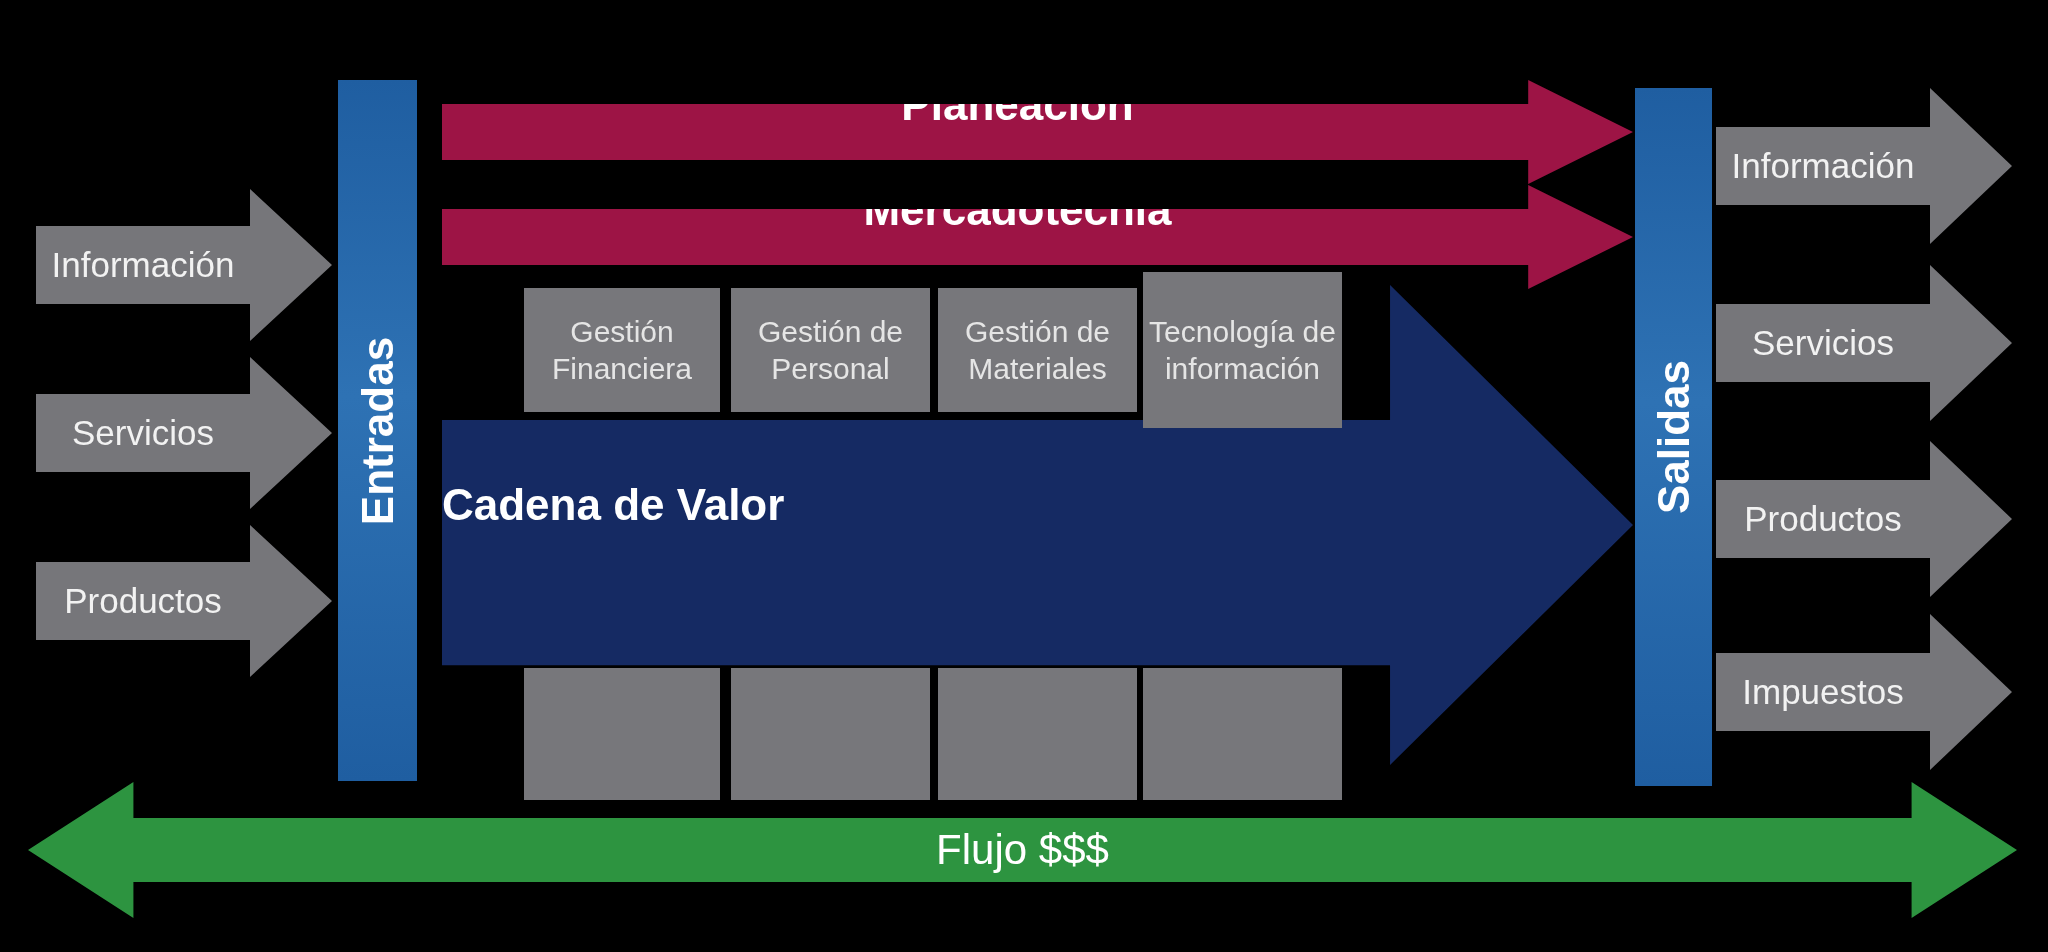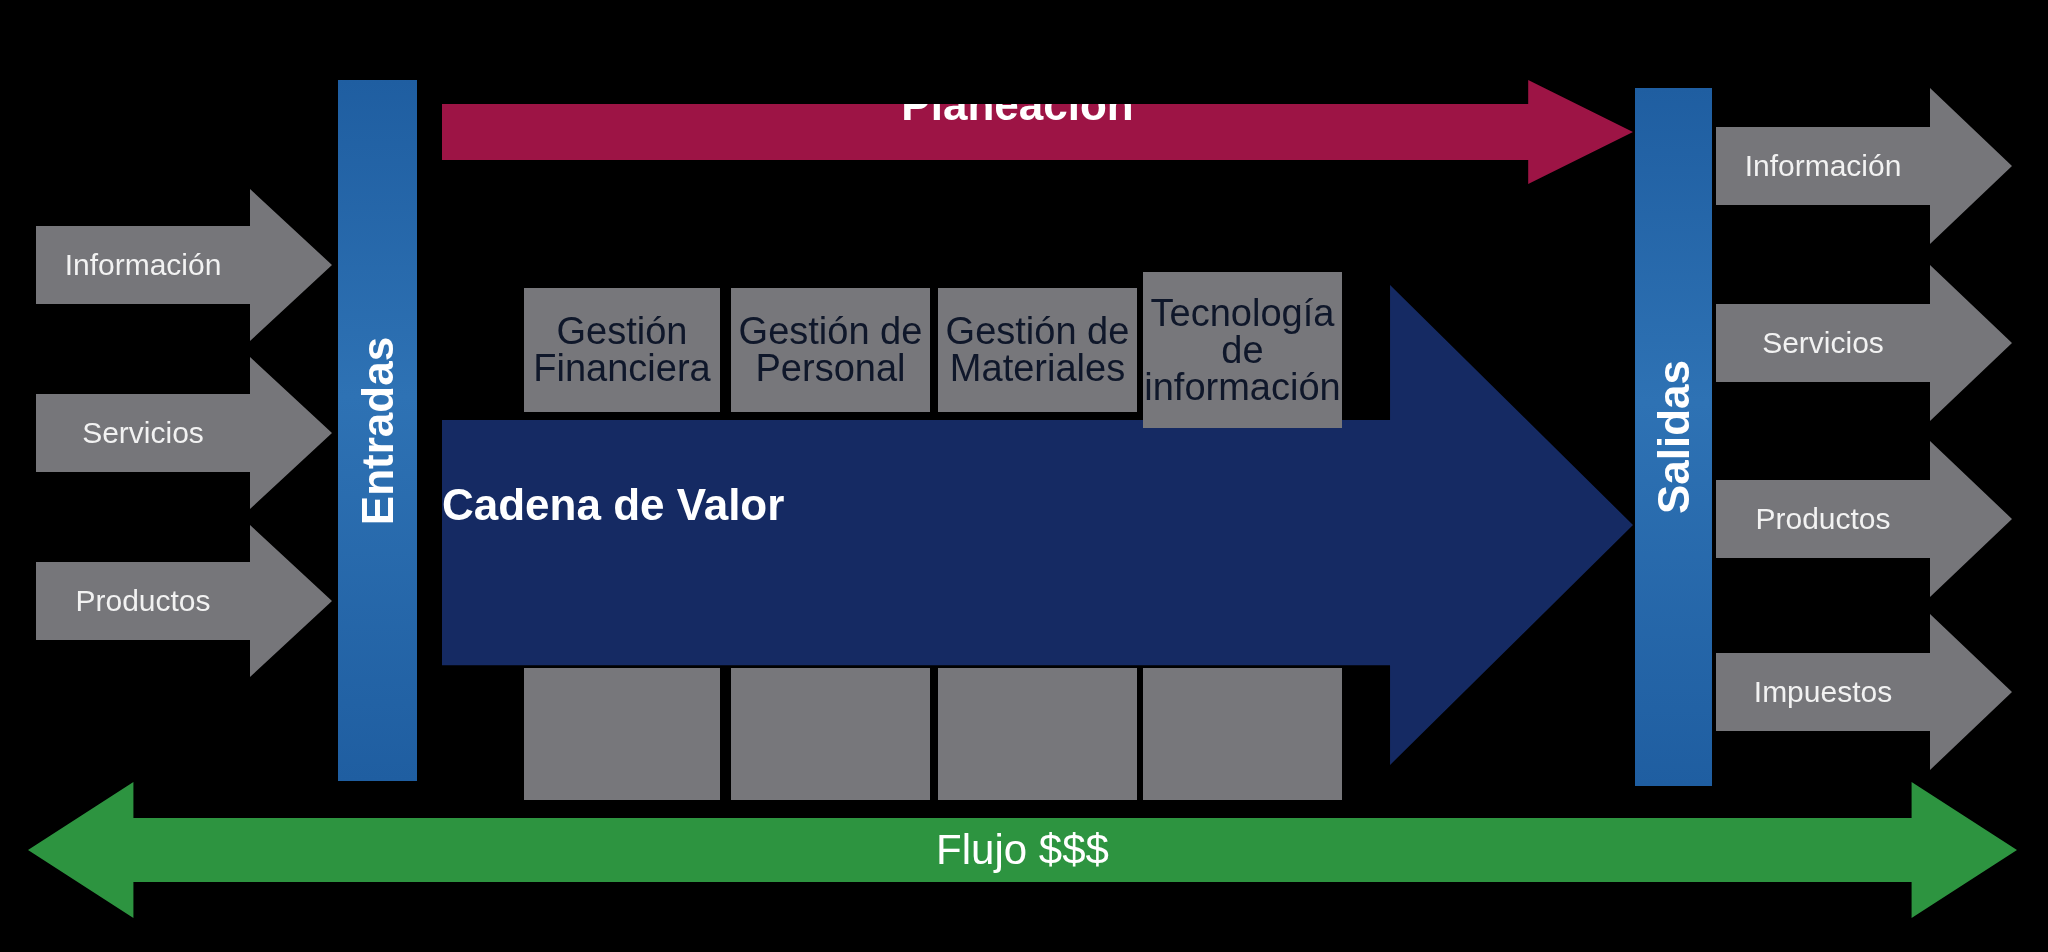--- a/index.html
+++ b/index.html
@@ -20,21 +20,21 @@
     height:152px;left:36px;
     clip-path:polygon(0% 24.3%,72.3% 24.3%,72.3% 0%,100% 50%,72.3% 100%,72.3% 75.7%,0% 75.7%);
   }
   .side-arrow.out{
     height:156px;left:1716px;
     clip-path:polygon(0% 25%,72.3% 25%,72.3% 0%,100% 50%,72.3% 100%,72.3% 75%,0% 75%);
   }
   .side-arrow .lbl{
     position:absolute;left:0;top:0;width:72.3%;height:100%;
     display:flex;align-items:center;justify-content:center;
-    color:var(--text-light);font-size:30px;font-weight:400;white-space:nowrap;
+    color:var(--text-light);font-size:35px;font-weight:400;white-space:nowrap;
   }
   
   .vbar{
     position:absolute;
     background:linear-gradient(180deg,var(--bar-blue) 0%,var(--bar-blue-light) 45%,var(--bar-blue) 100%);
   }
   .vbar .vlbl{
     position:absolute;left:50%;top:50%;
     transform:translate(-50%,-50%) rotate(-90deg);
     color:#ffffff;font-size:44px;font-weight:600;white-space:nowrap;
@@ -45,21 +45,21 @@
     clip-path:polygon(0% 23%,91.2% 23%,91.2% 0%,100% 50%,91.2% 100%,91.2% 77%,0% 77%);
     display:flex;align-items:flex-start;justify-content:center;
   }
   .flow-arrow .lbl{
     color:#ffffff;font-size:44px;font-weight:600;padding-right:40px;white-space:nowrap;
   }
   
   .mbox{
     position:absolute;background:var(--box-gray);z-index:3;
     display:flex;align-items:center;justify-content:center;text-align:center;
-    color:#0f172a;font-size:38px;line-height:37px;font-weight:400;padding:0 6px;box-sizing:border-box;
+    color:#e5e5e5;font-size:30px;line-height:37px;font-weight:400;padding:0 6px;box-sizing:border-box;
   }
   .mbox.empty{z-index:1;}
   
   .value-arrow{
     position:absolute;left:442px;top:285px;width:1191px;height:480px;background:var(--navy);z-index:2;
     clip-path:polygon(0% 28.1%,79.6% 28.1%,79.6% 0%,100% 50%,79.6% 100%,79.6% 79.2%,0% 79.2%);
   }
   .value-text{
     position:absolute;left:442px;top:478px;width:1028px;z-index:4;
     text-align:left;color:#ffffff;font-size:44px;line-height:54px;font-weight:600;
@@ -87,20 +87,23 @@
     <span class="lbl">Productos</span>
   </div>
 
   <div class="vbar" style="left:338px;top:80px;width:79px;height:701px">
     <span class="vlbl">Entradas</span>
   </div>
 
   <div class="flow-arrow" style="top:80px">
     <span class="lbl">Planeación</span>
   </div>
+  <div class="flow-arrow" style="top:185px">
+    <span class="lbl">Mercadotecnia</span>
+  </div>
 
   <div class="mbox" style="left:524px;top:288px;width:196px;height:124px">Gestión Financiera</div>
   <div class="mbox" style="left:938px;top:288px;width:199px;height:124px">Gestión de Materiales</div>
   <div class="mbox" style="left:731px;top:288px;width:199px;height:124px">Gestión de Personal</div>
   <div class="mbox" style="left:1143px;top:272px;width:199px;height:156px">Tecnología de información</div>
 
   <div class="value-arrow"></div>
   <div class="value-text">
     <div>Cadena de Valor</div>
   </div>

